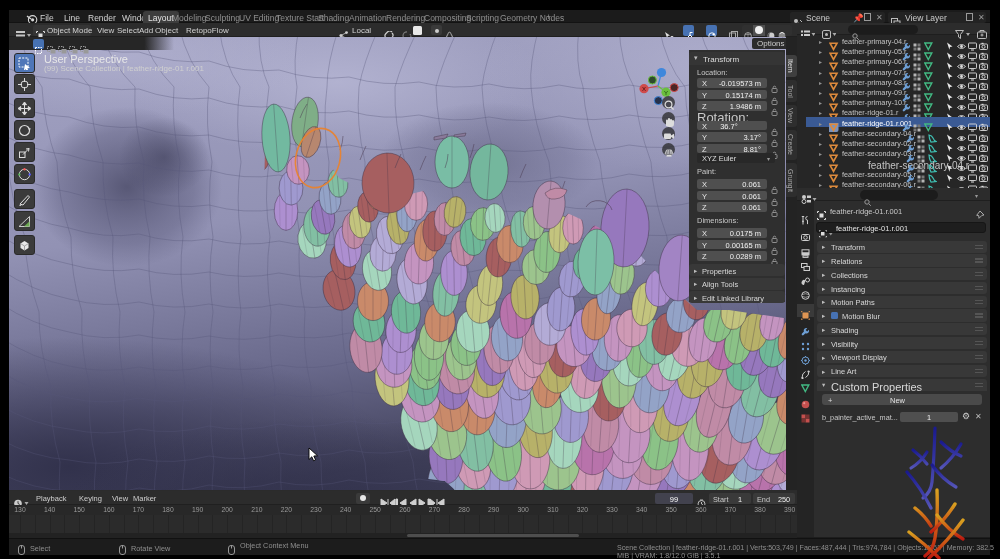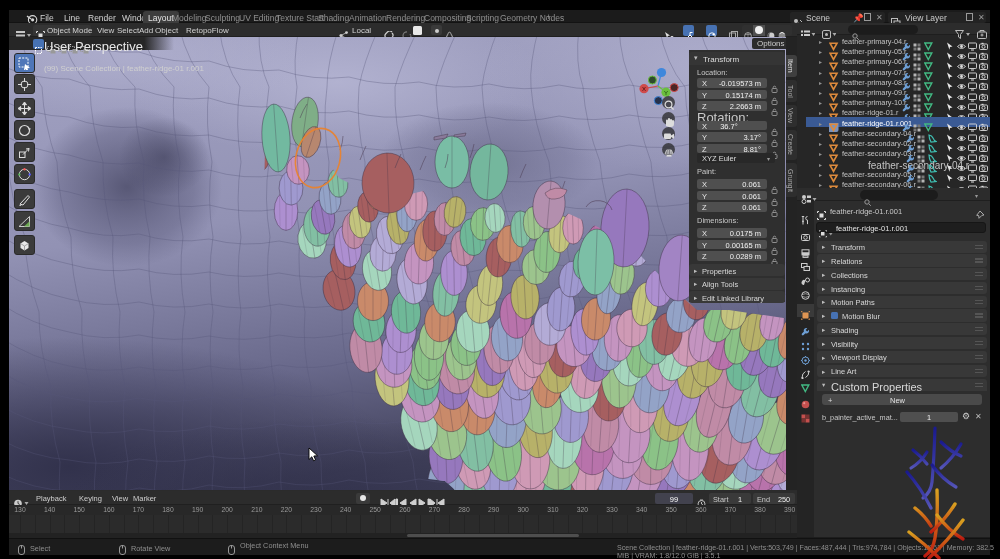--- a/index.html
+++ b/index.html
@@ -1740,21 +1740,21 @@
     </svg></div>
 <div class="abs" style="left:69px;top:40px"><svg width="9" height="8" viewBox="0 0 9 8" style="" xmlns="http://www.w3.org/2000/svg">
       <rect x="0.5" y="0.5" width="5" height="5" fill="none" stroke="#999" stroke-dasharray="1.5,1"></rect>
       <rect x="3.5" y="3" width="5" height="4.5" fill="#999"></rect>
     </svg></div>
 <div class="abs" style="left:80px;top:40px"><svg width="9" height="8" viewBox="0 0 9 8" style="" xmlns="http://www.w3.org/2000/svg">
       <rect x="0.5" y="0.5" width="5" height="5" fill="none" stroke="#999" stroke-dasharray="1.5,1"></rect>
       <rect x="3.5" y="3" width="5" height="4.5" fill="#999"></rect>
     </svg></div>
 <div class="abs" style="left:752px;top:38px;width:42px;height:11px;background:#2c2c2c;border-radius:2px;color:#ccc;font-size:8px;padding:1px 0 0 5px">Options <span style="font-size:6px">▾</span></div>
-<div class="abs" style="left:44px;top:39px;color:#e8e8e8;font-size:13px">User Perspective</div>
+<div class="abs" style="left:44px;top:53px;color:#e8e8e8;font-size:11px">User Perspective</div>
 <div class="abs" style="left:44px;top:64px;color:#d0d0d0;font-size:8px">(99) Scene Collection | feather-ridge-01 r.001</div>
 <div class="abs" style="left:14px;top:53px;width:21px;height:20px;background:#4f76b8;border:1px solid #2a2a2a;border-radius:3px"></div>
 <div class="abs" style="left:18px;top:56px"><svg width="13" height="13" viewBox="0 0 13 13" style="" xmlns="http://www.w3.org/2000/svg">
       <rect x="1" y="1" width="9" height="9" fill="none" stroke="#fff" stroke-dasharray="2,1.2"></rect>
       <path d="M7,7 l5,4 l-2.6,0.3 l1,2.6 l-1.8,0.7 l-1,-2.6 l-1.8,1.8z" fill="#fff"></path>
     </svg></div>
 <div class="abs" style="left:14px;top:74px;width:21px;height:20px;background:#3b3b3b;border:1px solid #2a2a2a;border-radius:3px"></div>
 <div class="abs" style="left:18px;top:77px"><svg width="13" height="13" viewBox="0 0 13 13" style="" xmlns="http://www.w3.org/2000/svg">
       <circle cx="6.5" cy="6.5" r="3.5" fill="none" stroke="#ddd" stroke-width="1"></circle>
       <path d="M6.5,0 v4 M6.5,9 v4 M0,6.5 h4 M9,6.5 h4" stroke="#ddd" stroke-width="1"></path>
@@ -1846,21 +1846,21 @@
     </svg></div>
 <div class="abs" style="left:697px;top:89.5px;width:70px;height:9.5px;background:#4f4f4f;border-radius:2px"></div>
 <div class="abs" style="left:702px;top:90.5px;color:#e6e6e6;font-size:7.5px">Y</div>
 <div class="abs" style="left:697px;top:90.5px;width:64px;text-align:right;color:#f0f0f0;font-size:7.5px">0.15174 m</div>
 <div class="abs" style="left:771px;top:90.5px"><svg width="7" height="8" viewBox="0 0 7 8" style="" xmlns="http://www.w3.org/2000/svg">
       <rect x="1" y="3.5" width="5" height="4" rx="0.8" fill="none" stroke="#9a9a9a" stroke-width="0.9"></rect>
       <path d="M2.2,3.5 v-1 a1.3,1.3 0 0 1 2.6,0" fill="none" stroke="#9a9a9a" stroke-width="0.9"></path>
     </svg></div>
 <div class="abs" style="left:697px;top:101px;width:70px;height:9.5px;background:#4f4f4f;border-radius:2px"></div>
 <div class="abs" style="left:702px;top:102px;color:#e6e6e6;font-size:7.5px">Z</div>
-<div class="abs" style="left:697px;top:102px;width:64px;text-align:right;color:#f0f0f0;font-size:7.5px">2.2663 m</div>
+<div class="abs" style="left:697px;top:102px;width:64px;text-align:right;color:#f0f0f0;font-size:7.5px">1.9486 m</div>
 <div class="abs" style="left:771px;top:102px"><svg width="7" height="8" viewBox="0 0 7 8" style="" xmlns="http://www.w3.org/2000/svg">
       <rect x="1" y="3.5" width="5" height="4" rx="0.8" fill="none" stroke="#9a9a9a" stroke-width="0.9"></rect>
       <path d="M2.2,3.5 v-1 a1.3,1.3 0 0 1 2.6,0" fill="none" stroke="#9a9a9a" stroke-width="0.9"></path>
     </svg></div>
 <div class="abs" style="left:697px;top:110px;color:#c9c9c9;font-size:13px">Rotation:</div>
 <div class="abs" style="left:697px;top:120.5px;width:70px;height:9.5px;background:#4f4f4f;border-radius:2px"></div>
 <div class="abs" style="left:702px;top:121.5px;color:#e6e6e6;font-size:7.5px">X</div>
 <div class="abs" style="left:697px;top:121.5px;width:64px;text-align:center;color:#f0f0f0;font-size:7.5px">36.7°</div>
 <div class="abs" style="left:771px;top:121.5px"><svg width="7" height="8" viewBox="0 0 7 8" style="" xmlns="http://www.w3.org/2000/svg">
       <rect x="1" y="3.5" width="5" height="4" rx="0.8" fill="none" stroke="#9a9a9a" stroke-width="0.9"></rect>

